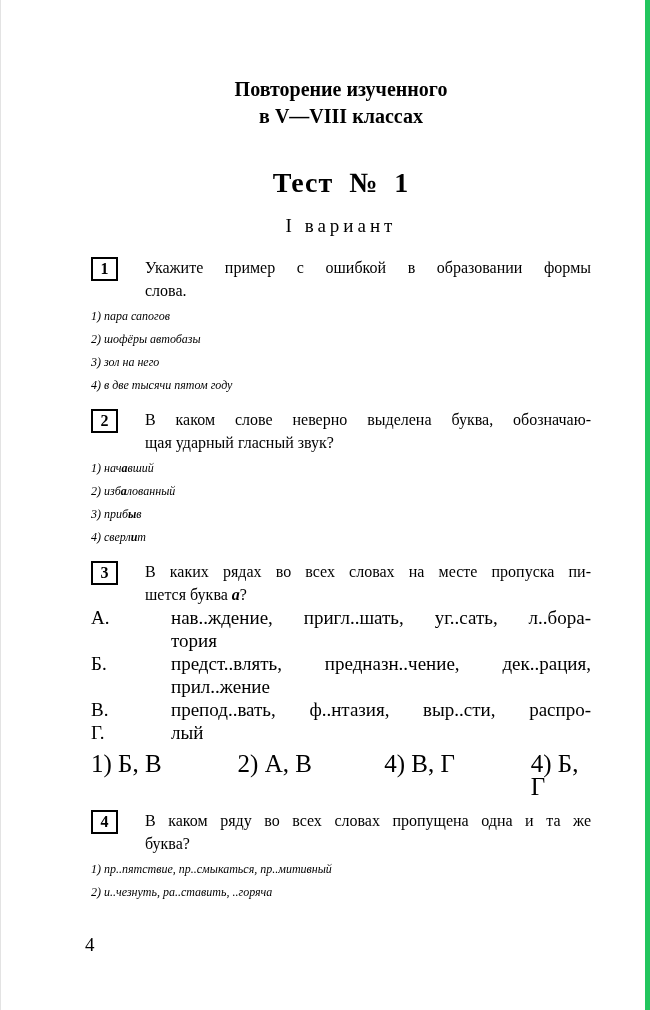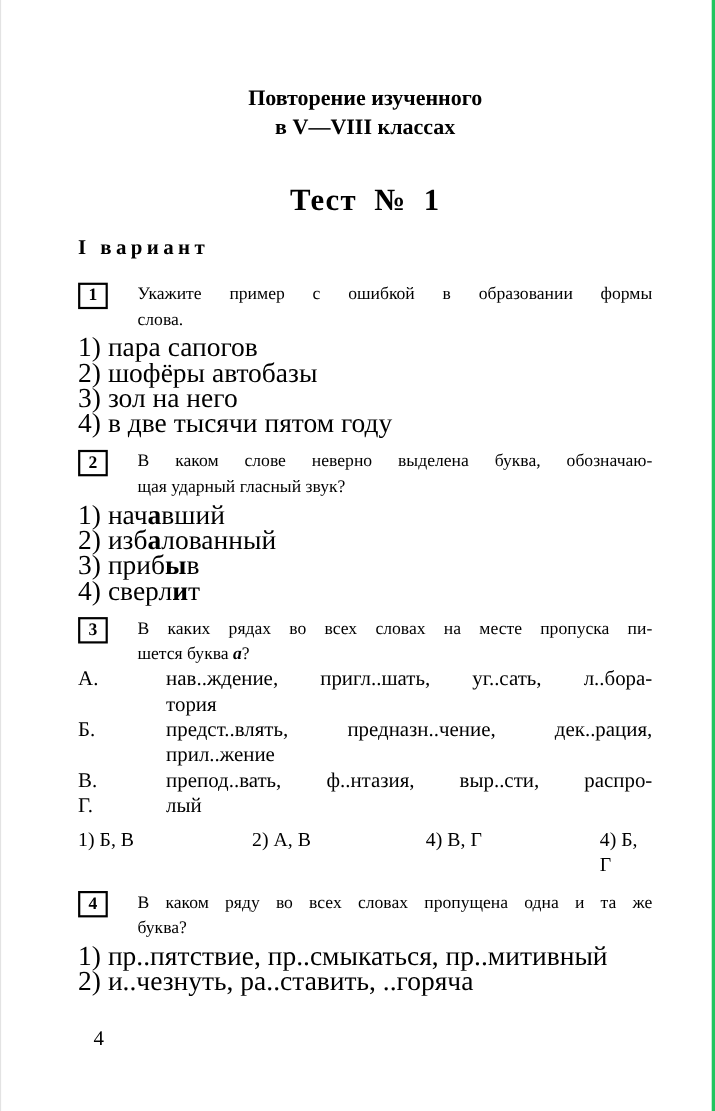--- a/index.html
+++ b/index.html
@@ -4,24 +4,24 @@
 <style>
   * { box-sizing: border-box; }
   html, body { margin: 0; padding: 0; background: #f2f2f2; }
   .page {
     position: relative;
     width: 650px;
     height: 1010px;
     margin: 0 auto;
     background: #ffffff;
     border-left: 1px solid #e3e3e3;
-    border-right: 3px solid #22c55e;
+    border-right: 5px solid #22c55e;
     font-family: "Liberation Serif", serif;
     color: #000;
-    padding: 76px 54px 0 70px;
+    padding: 76px 54px 0 90px;
   }
   .h-title {
     margin: 0;
     font-size: 20px;
     line-height: 27px;
     font-weight: bold;
     text-align: center;
   }
   .h-title .line { display: block; }
   .test-title {
@@ -30,49 +30,49 @@
     line-height: 30px;
     font-weight: bold;
     text-align: center;
     letter-spacing: 1px;
     word-spacing: 8px;
   }
   .variant {
     margin: 16px 0 0;
     font-size: 19px;
     line-height: 24px;
-    font-weight: bold;
-    text-align: left;
+    font-weight: normal;
+    text-align: center;
     letter-spacing: 4px;
   }
   .question { margin-top: 11px; }
   .question.first { margin-top: 18px; }
   .q-head { display: flex; align-items: flex-start; }
   .q-box {
     flex: none;
     width: 27px;
     height: 24px;
     border: 2px solid #000;
     margin: 1px 11px 0 0;
     display: flex;
     align-items: center;
     justify-content: center;
     font-size: 16px;
     font-weight: bold;
   }
   .q-text { flex: 1; font-size: 16px; line-height: 23px; margin-left: 16px; }
   .line { display: block; }
   .jl { text-align: justify; text-align-last: justify; }
-  .options { margin-top: 3px; font-size: 25px; line-height: 23px; }
+  .options { margin-top: 3px; font-size: 12px; line-height: 23px; font-style: italic; }
   .opt { display: block; }
   .bi { font-weight: bold; font-style: italic; }
   .crow { display: flex; font-size: 19px; line-height: 23px; }
   .crow-label { flex: none; width: 36px; }
   .crow-text { flex: 1; margin-left: 44px; }
-  .answers { display: flex; margin-top: 8px; font-size: 18px; line-height: 23px; gap: 32px; }
+  .answers { display: flex; margin-top: 8px; font-size: 25px; line-height: 23px; gap: 32px; }
   .ans { display: inline-block; width: 130px; }
   .ans:last-child { width: auto; }
   .page-num {
     position: absolute;
     left: 84px;
     top: 933px;
     font-size: 19px;
     line-height: 23px;
   }
 </style>

